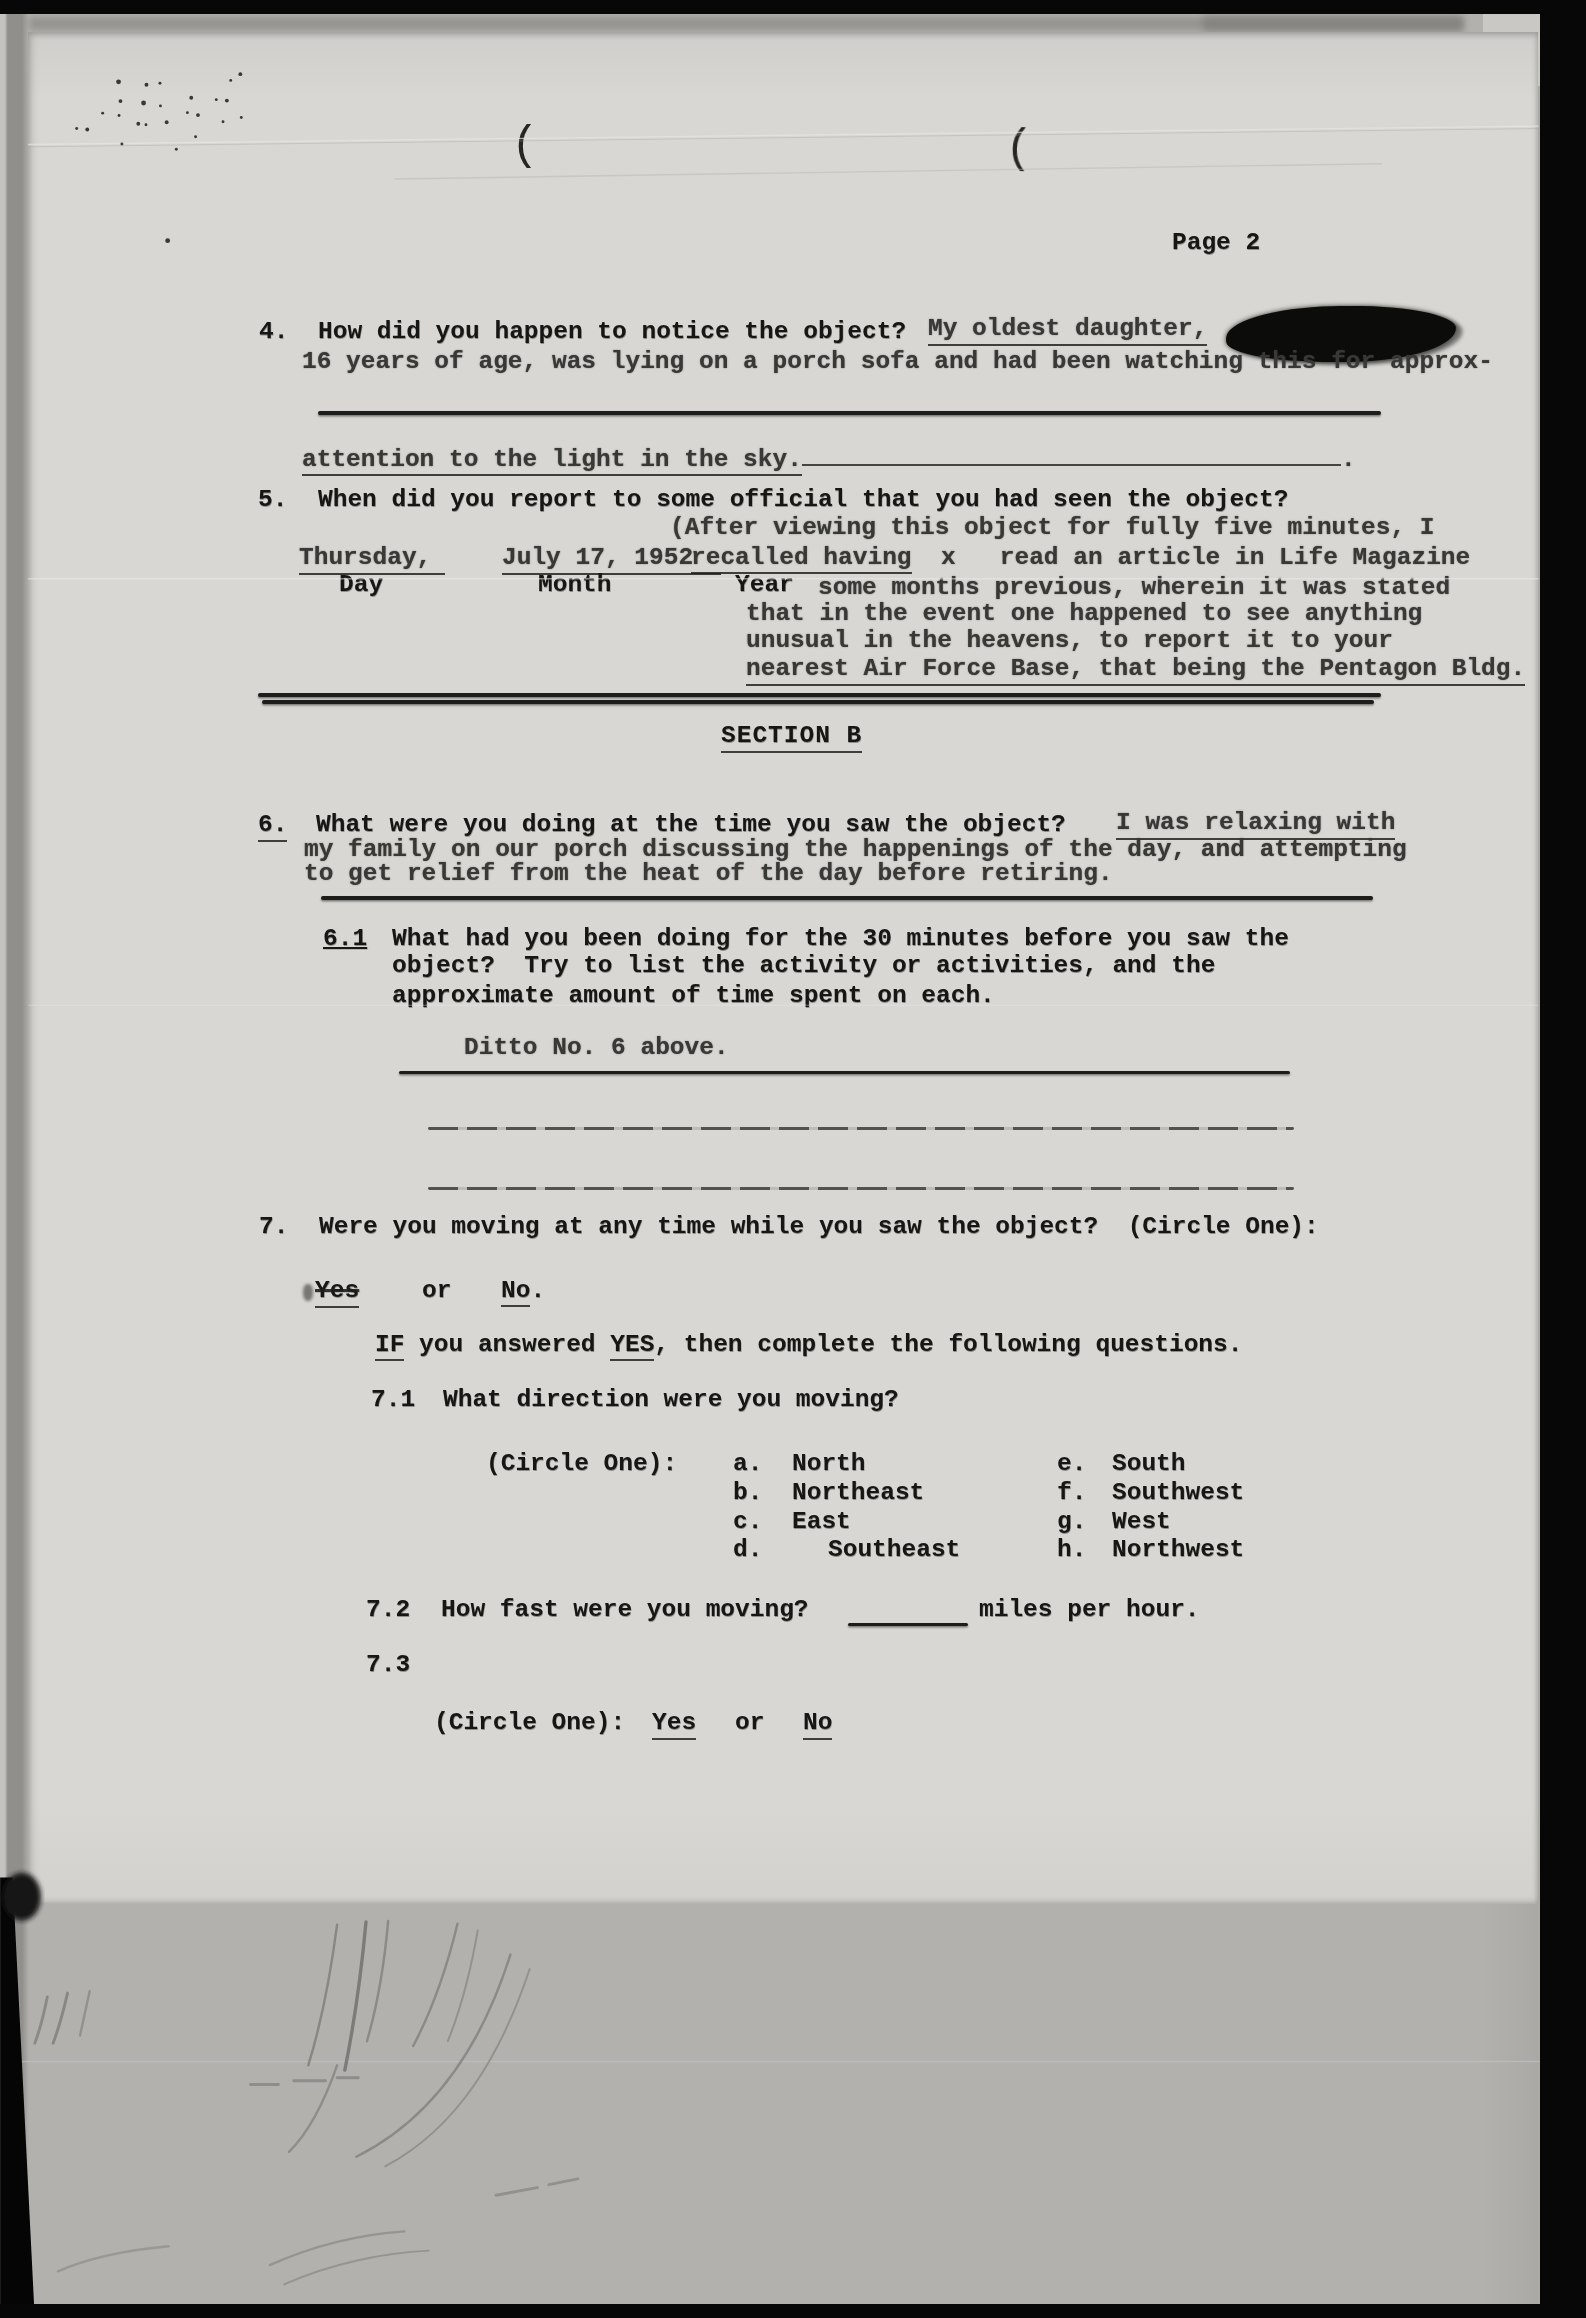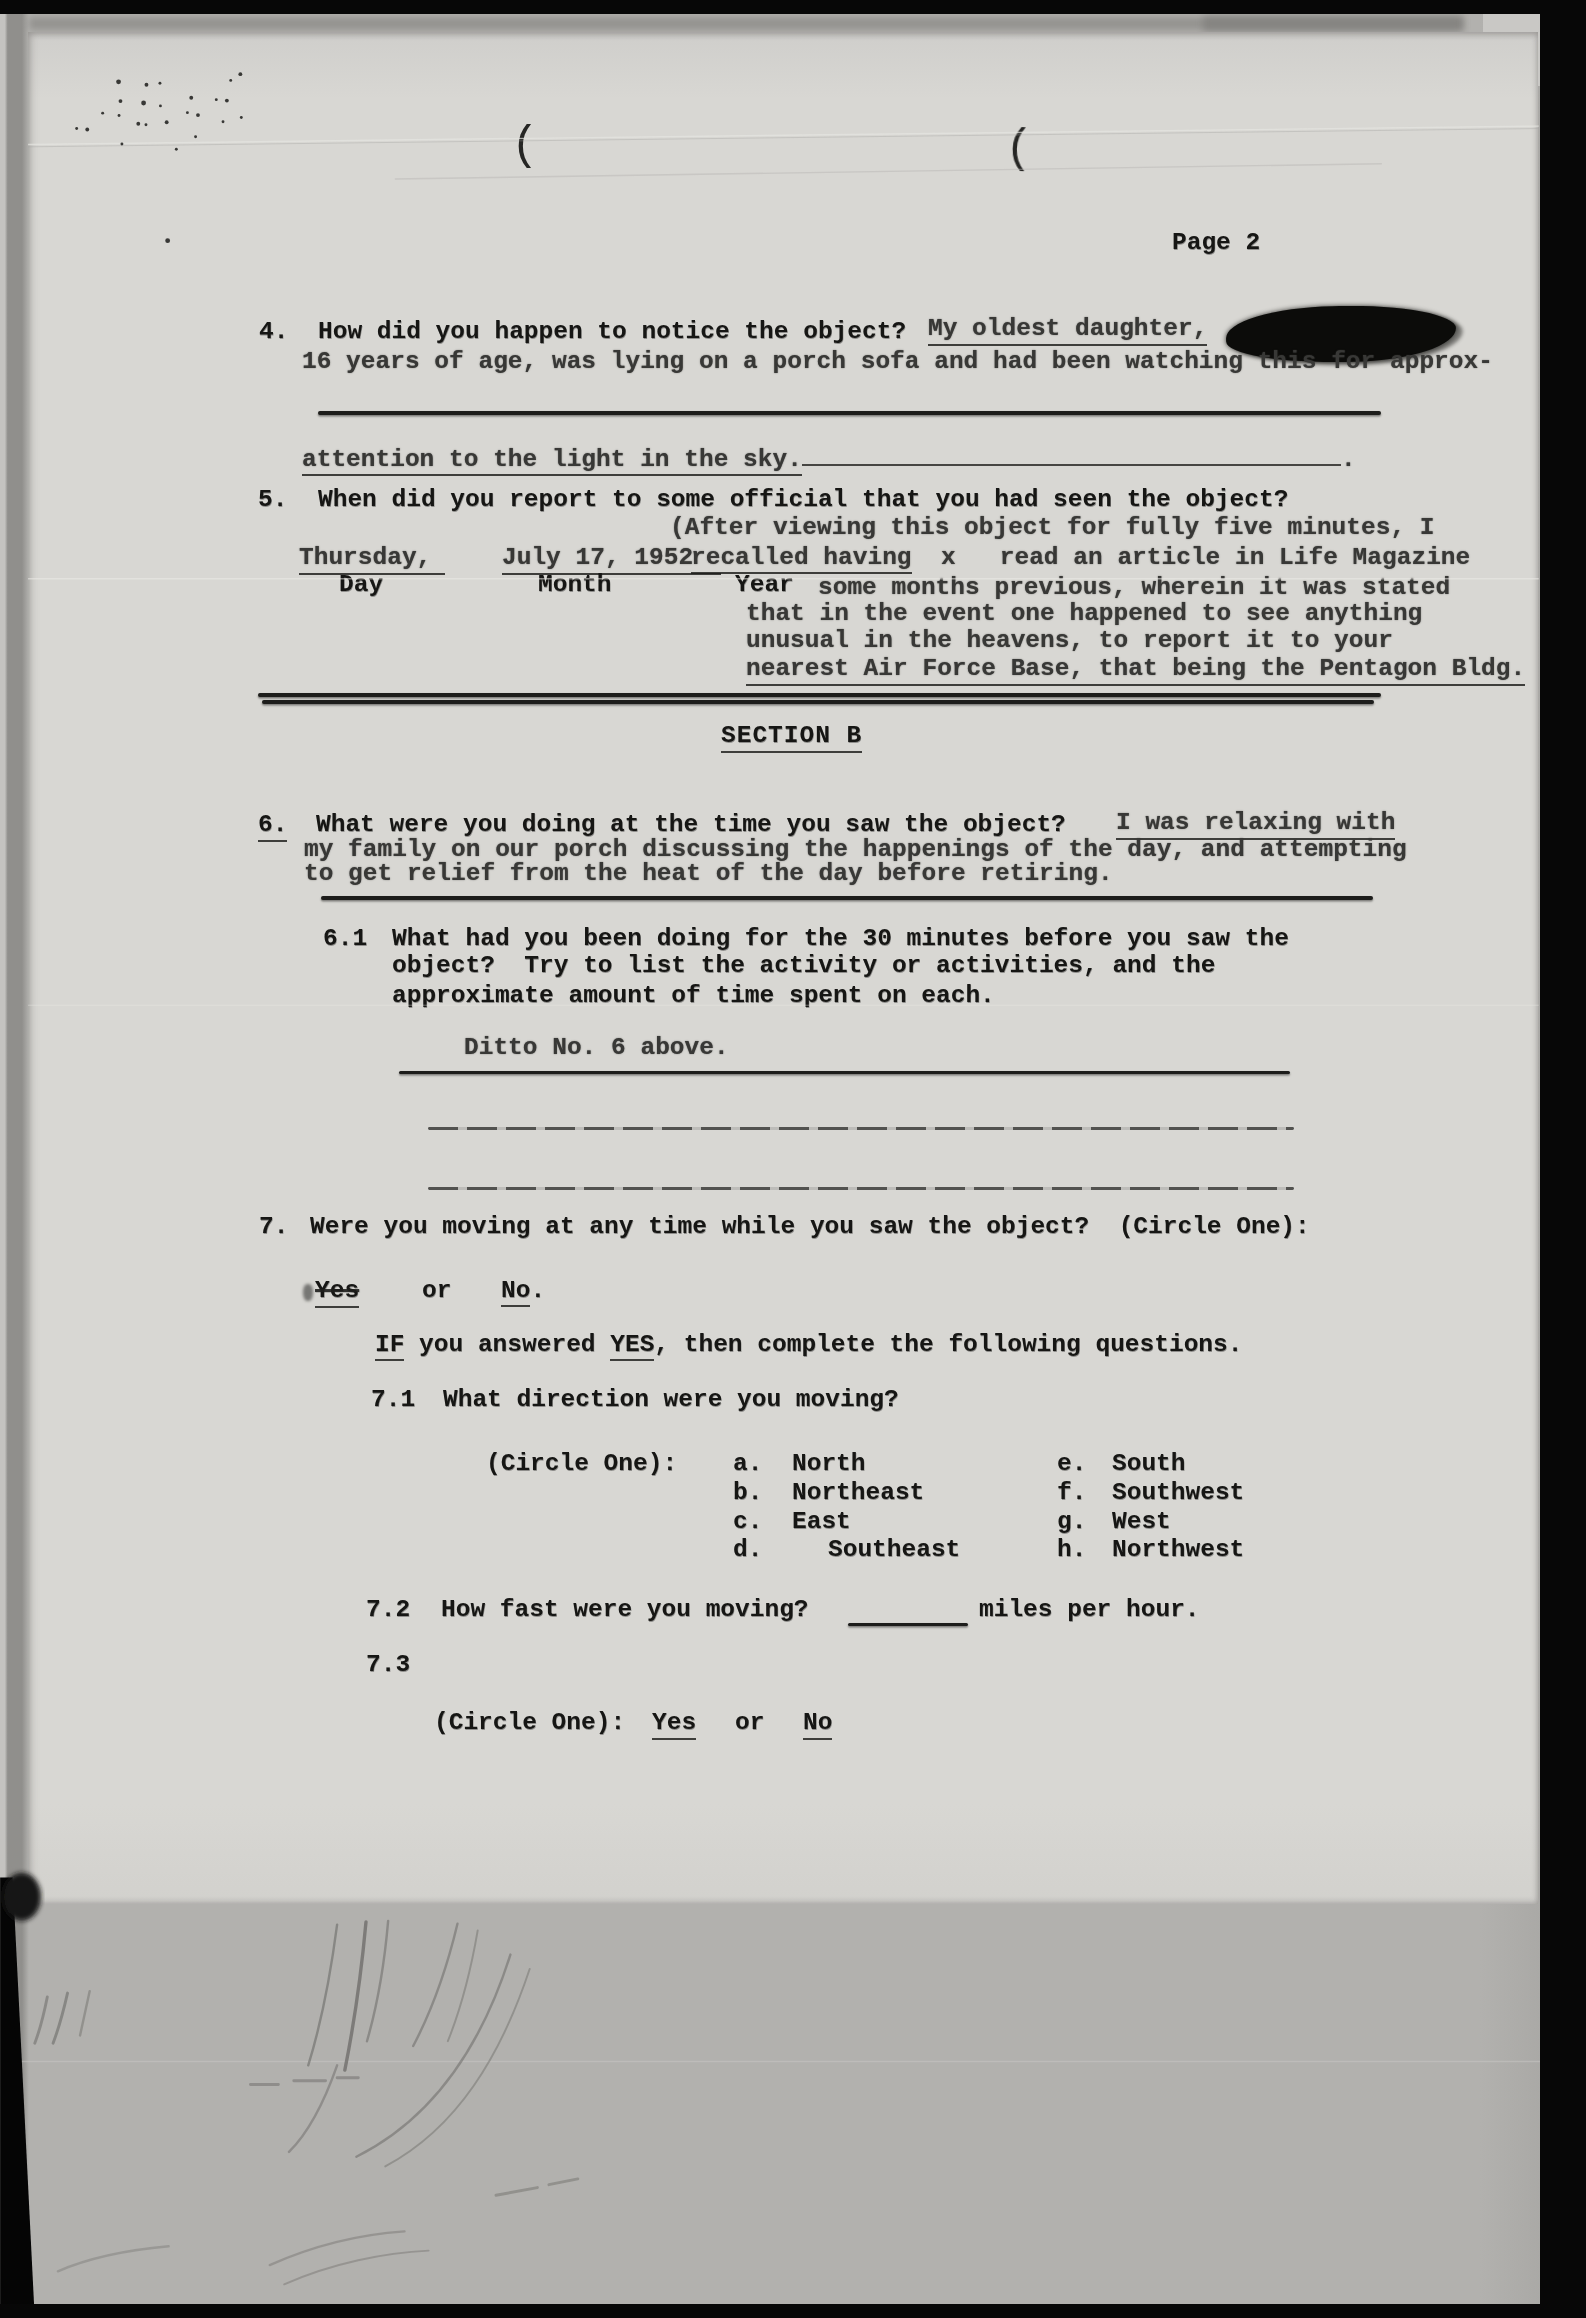--- a/index.html
+++ b/index.html
@@ -89,31 +89,31 @@
 
   <span class="t ulx sectionTitle" style="left:721px;top:722px;">SECTION B</span>
 
   <span class="t ulx" style="left:258px;top:811px;">6.</span>
   <span class="t" style="left:316px;top:811px;">What were you doing at the time you saw the object?</span>
   <span class="t fade ulx" style="left:1116px;top:809px;">I was relaxing with</span>
   <span class="t fade" style="left:304px;top:836px;">my family on our porch discussing the happenings of the day, and attempting</span>
   <span class="t fade" style="left:304px;top:860px;">to get relief from the heat of the day before retiring.</span>
   <div class="hline" style="left:321px;top:896px;width:1052px;height:4.3px;"></div>
 
-  <span class="t" style="left:323px;top:925px;">6.1</span>
+  <span class="t" style="left:323px;top:925px;text-decoration:underline;">6.1</span>
   <span class="t" style="left:392px;top:925px;">What had you been doing for the 30 minutes before you saw the</span>
   <span class="t" style="left:392px;top:952px;">object?  Try to list the activity or activities, and the</span>
   <span class="t" style="left:392px;top:982px;">approximate amount of time spent on each.</span>
   <span class="t fade" style="left:464px;top:1034px;">Ditto No. 6 above.</span>
   <div class="hline" style="left:399px;top:1071px;width:891px;height:3.4px;"></div>
   <div class="dashline" style="left:428px;top:1127px;width:866px;"></div>
   <div class="dashline" style="left:428px;top:1187px;width:866px;"></div>
 
   <span class="t" style="left:259px;top:1213px;">7.</span>
-  <span class="t" style="left:310px;top:1213px;">Were you moving at any time while you saw the object?  (Circle One):</span>
+  <span class="t" style="left:319px;top:1213px;">Were you moving at any time while you saw the object?  (Circle One):</span>
   <span class="t ulx strike-yes" style="left:315px;top:1277px;">Yes</span>
   <div class="smudge" style="left:303px;top:1284px;width:9.6px;height:17.3px;"></div>
   <span class="t" style="left:422px;top:1277px;">or</span>
   <div class="t" style="left:501px;top:1277px;"><span class="ulx">No</span><span>.</span></div>
   <div class="t" style="left:375px;top:1331px;"><span class="ulx">IF</span><span> you answered </span><span class="ulx">YES</span><span>, then complete the following questions.</span></div>
 
   <span class="t" style="left:371px;top:1386px;">7.1</span>
   <span class="t" style="left:443px;top:1386px;">What direction were you moving?</span>
   <span class="t" style="left:486px;top:1450px;">(Circle One):</span>
 

